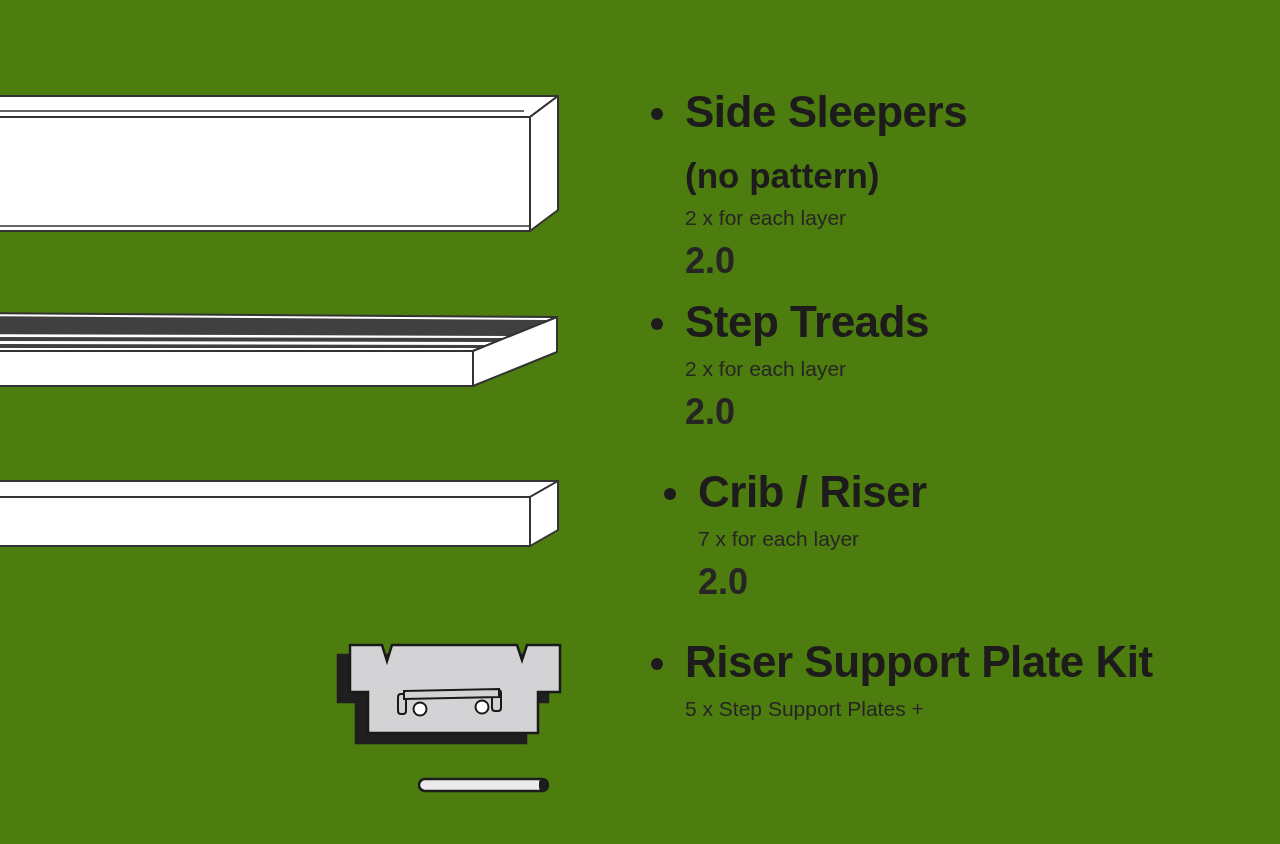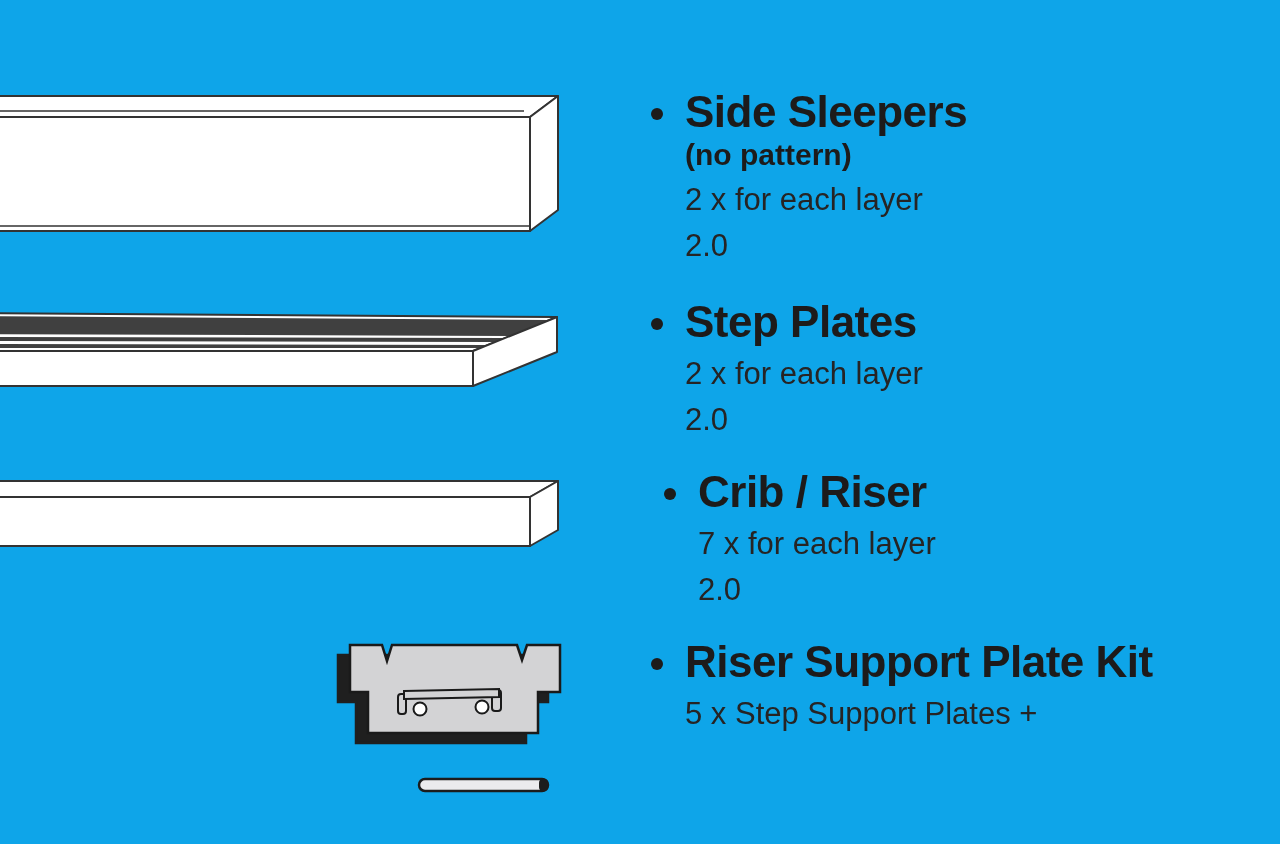--- a/index.html
+++ b/index.html
@@ -1,33 +1,33 @@
 <!DOCTYPE html>
 <html><head>
 <meta charset="utf-8">
 <style>
   html,body{margin:0;padding:0;}
   body{width:1280px;height:844px;background:#ffffff;overflow:hidden;
        font-family:"Liberation Sans",sans-serif;}
-  .canvas{position:relative;width:1280px;height:844px;background:#0ea5e9;}
+  .canvas{position:relative;width:1280px;height:844px;background:#4d7c0f;}
   .illustration-svg{position:absolute;left:0;top:0;}
   .item{position:absolute;left:685px;}
   .item-0{top:90px;}
   .item-1{top:300px;}
   .item-2{top:470px;margin-left:13px;}
   .item-3{top:640px;}
   .bullet{position:absolute;left:-34px;top:18px;width:12px;height:12px;
           border-radius:50%;background:#1d1b1b;}
   .part-title{font-size:44px;line-height:1.0;font-weight:700;color:#1d1b1b;
               letter-spacing:-0.5px;white-space:nowrap;}
-  .part-subtitle{font-size:30px;line-height:1.0;font-weight:700;color:#1d1b1b;
-                 margin-top:6px;white-space:nowrap;}
-  .part-qty{font-size:31px;line-height:1.0;font-weight:400;color:#262424;
+  .part-subtitle{font-size:35px;line-height:1.0;font-weight:700;color:#1d1b1b;
+                 margin-top:24px;white-space:nowrap;}
+  .part-qty{font-size:21px;line-height:1.0;font-weight:400;color:#262424;
             margin-top:14px;white-space:nowrap;}
-  .part-thickness{font-size:31px;line-height:1.0;font-weight:400;color:#262424;
+  .part-thickness{font-size:36px;line-height:1.0;font-weight:700;color:#262424;
                   margin-top:15px;white-space:nowrap;}
   .beam{fill:#ffffff;stroke:#333333;stroke-width:2;stroke-linejoin:round;}
   .beam-line{stroke:#333333;stroke-width:1.6;fill:none;}
   .groove{fill:#404040;stroke:none;}
   .plate-face{fill:#d3d3d5;stroke:#1a1a1a;stroke-width:2.5;stroke-linejoin:miter;}
   .plate-shadow{fill:#1f1f1f;stroke:#1f1f1f;stroke-width:2.5;}
   .bracket{fill:#d3d3d5;stroke:#1a1a1a;stroke-width:2;}
   .hole{fill:#ffffff;stroke:#1a1a1a;stroke-width:2;}
   .pin-body{fill:#ebebed;stroke:#1c1c1c;stroke-width:2.5;}
   .pin-cap{fill:#1c1c1c;stroke:none;}
@@ -85,21 +85,21 @@
   <div class="item item-0">
     <span class="bullet"></span>
     <div class="part-title">Side Sleepers</div>
     <div class="part-subtitle">(no pattern)</div>
     <div class="part-qty">2 x for each layer</div>
     <div class="part-thickness">2.0</div>
   </div>
 
   <div class="item item-1">
     <span class="bullet"></span>
-    <div class="part-title">Step Plates</div>
+    <div class="part-title">Step Treads</div>
     <div class="part-qty">2 x for each layer</div>
     <div class="part-thickness">2.0</div>
   </div>
 
   <div class="item item-2">
     <span class="bullet"></span>
     <div class="part-title">Crib / Riser</div>
     <div class="part-qty">7 x for each layer</div>
     <div class="part-thickness">2.0</div>
   </div>

